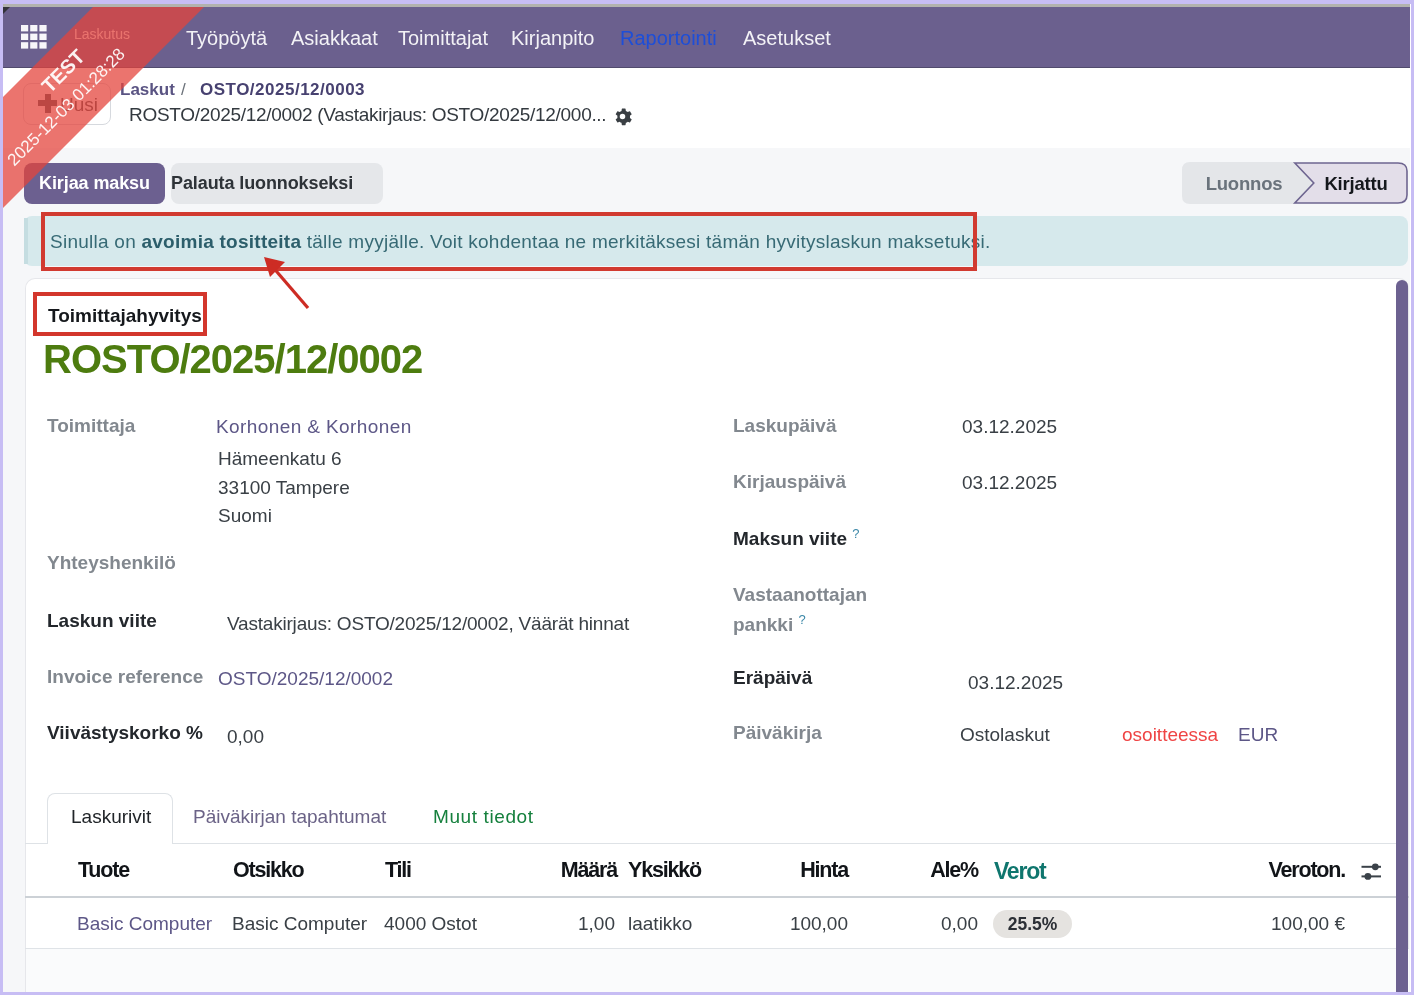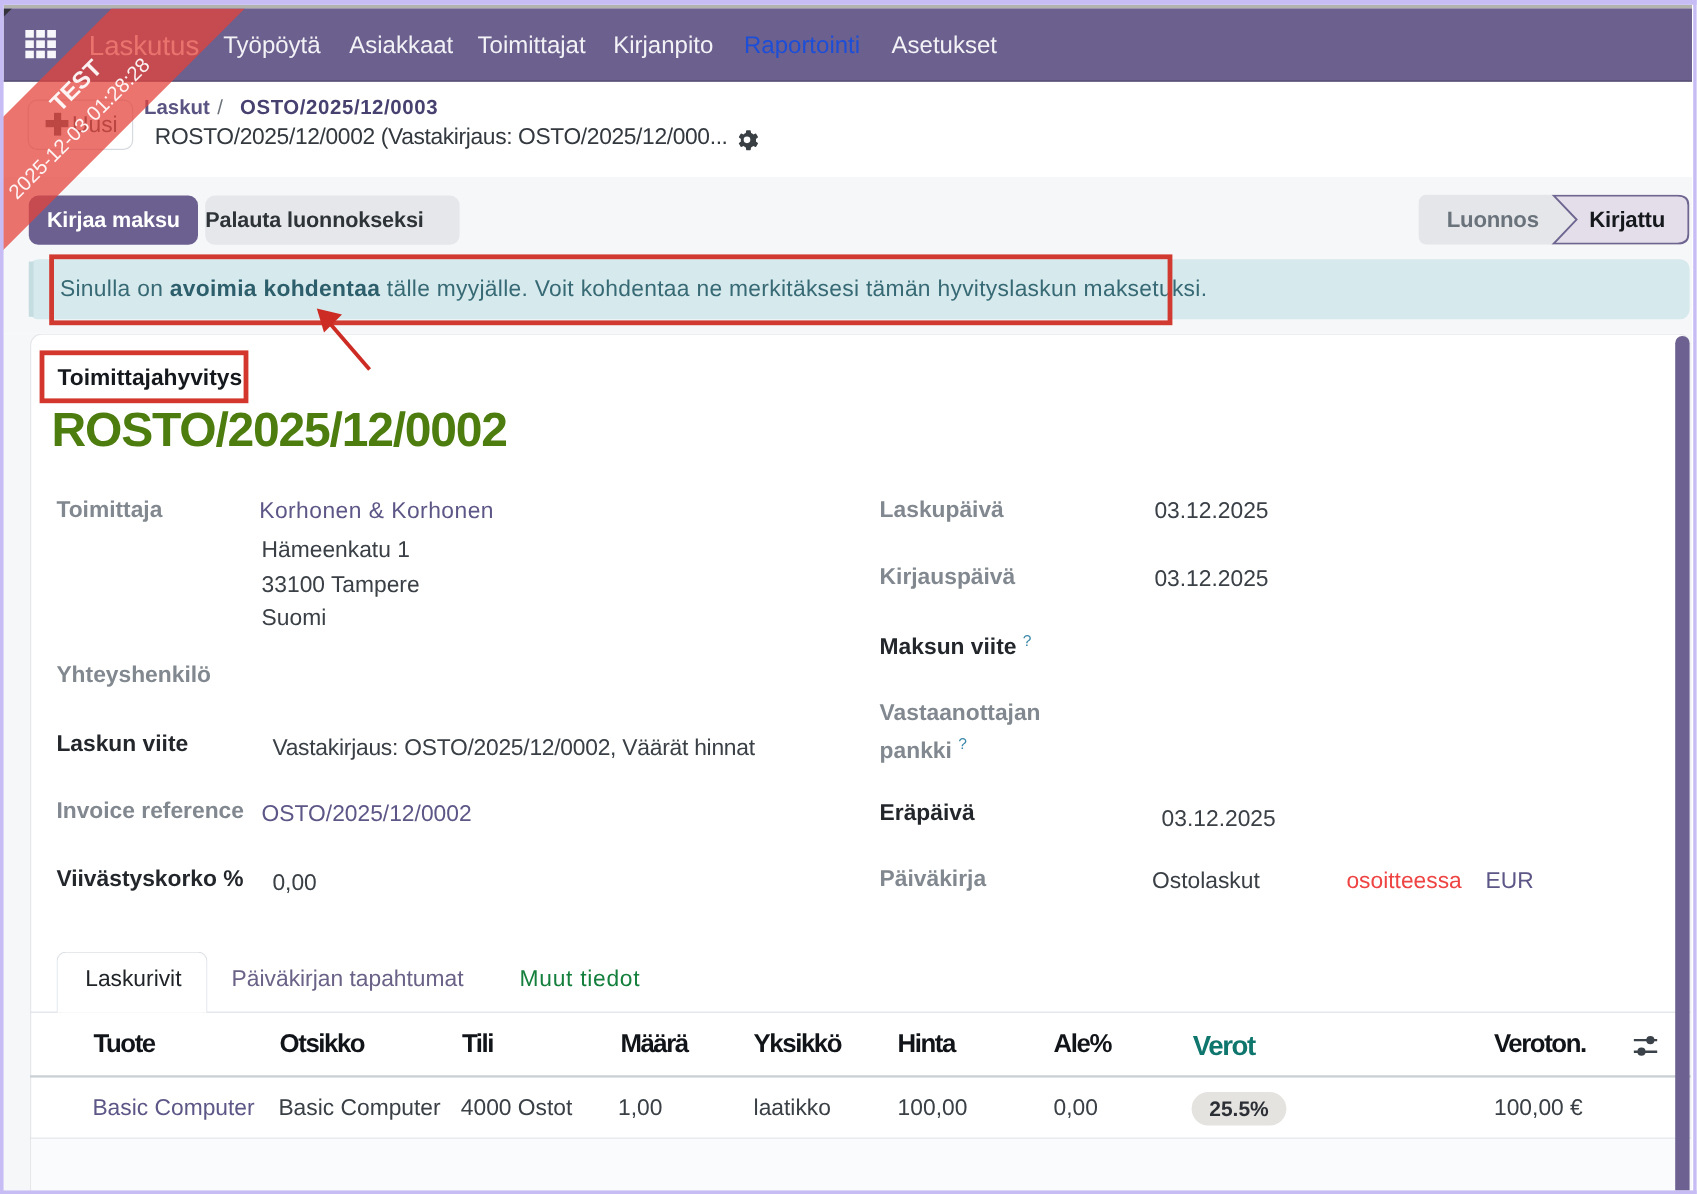--- a/index.html
+++ b/index.html
@@ -4,21 +4,21 @@
 <style>
   * { margin:0; padding:0; box-sizing:border-box; }
   html,body { width:1414px; height:995px; overflow:hidden; }
   body { font-family:"Liberation Sans", sans-serif; background:#ffffff; position:relative; }
   .abs { position:absolute; }
   .b700 { font-weight:700; }
   .lbl { font-size:19px; font-weight:700; color:#82888f; letter-spacing:0; line-height:1; }
   .lbld { font-size:19px; font-weight:700; color:#23272c; letter-spacing:0; line-height:1; }
   .val { font-size:19px; color:#3a4046; letter-spacing:0; line-height:1; }
   .lnk { color:#5d5787; }
-  .rt { text-align:left; }
+  .rt { text-align:right; }
 </style>
 </head>
 <body>
 
 <div class="abs" id="graystrip" style="left:3px; top:4px; width:1407px; height:3px; background:#b2b2ae;"></div>
 <div class="abs" id="navbar" style="left:3px; top:7px; width:1407px; height:61px; background:#6b608e; border-bottom:1.5px solid #514b6d;"></div>
 <div class="abs" style="left:3px; top:148px; width:1407px; height:1px; background:#ebecf0;"></div>
 <div class="abs" id="statusband" style="left:3px; top:148px; width:1407px; height:130px; background:#f6f7f9;"></div>
 <div class="abs" style="left:3px; top:278px; width:1407px; height:714px; background:#f6f7f9;"></div>
 <div class="abs" id="sheet" style="left:25px; top:278px; width:1384px; height:717px; background:#ffffff; border:1px solid #e6e7eb; border-bottom:none; border-radius:10px 10px 0 0;"></div>
@@ -29,21 +29,21 @@
       <rect x="9.2" y="0" width="7.2" height="6.4"></rect>
       <rect x="18.4" y="0" width="7.2" height="6.4"></rect>
     <rect x="0" y="8.6" width="7.2" height="6.4"></rect>
       <rect x="9.2" y="8.6" width="7.2" height="6.4"></rect>
       <rect x="18.4" y="8.6" width="7.2" height="6.4"></rect>
     <rect x="0" y="17.2" width="7.2" height="6.4"></rect>
       <rect x="9.2" y="17.2" width="7.2" height="6.4"></rect>
       <rect x="18.4" y="17.2" width="7.2" height="6.4"></rect>
   </g>
 </svg>
-<div class="abs" style="left:74px; top:27px; font-size:23px; color:#fbfafc; line-height:1;">Laskutus</div>
+<div class="abs" style="left:74px; top:27px; font-size:14px; color:#fbfafc; line-height:1;">Laskutus</div>
 <div class="abs" style="left:186px; top:28px; font-size:20px; color:#f3f2f6; line-height:1;">Työpöytä</div>
 <div class="abs" style="left:291px; top:28px; font-size:20px; color:#f3f2f6; line-height:1;">Asiakkaat</div>
 <div class="abs" style="left:398px; top:28px; font-size:20px; color:#f3f2f6; line-height:1;">Toimittajat</div>
 <div class="abs" style="left:511px; top:28px; font-size:20px; color:#f3f2f6; line-height:1;">Kirjanpito</div>
 <div class="abs" style="left:620px; top:28px; font-size:20px; color:#1d4ed8; line-height:1;">Raportointi</div>
 <div class="abs" style="left:743px; top:28px; font-size:20px; color:#f3f2f6; line-height:1;">Asetukset</div>
 <svg class="abs" style="left:3px; top:7px;" width="12" height="12">
     <polygon points="0,0 7,0 0,7" fill="#33323a"></polygon>
   </svg>
 
@@ -64,28 +64,28 @@
 
 <svg class="abs" style="left:1182px; top:162px;" width="226" height="42">
   <path d="M8,0 H112 L131,21 L112,42 H8 Q0,42 0,34 V8 Q0,0 8,0 Z" fill="#e4e6e9"></path>
   <path d="M112.8,1 L131.8,21 L112.8,41 H216 Q225,41 225,33 V9 Q225,1 216,1 Z" fill="#e3dee9" stroke="#6e6590" stroke-width="1.6"></path>
   <text x="62" y="27.5" text-anchor="middle" font-size="18.5" font-weight="700" fill="#6a737c" letter-spacing="-0.2">Luonnos</text>
   <text x="174" y="27.5" text-anchor="middle" font-size="18.5" font-weight="700" fill="#15181c" letter-spacing="-0.2">Kirjattu</text>
 </svg>
 
 <div class="abs" style="left:24px; top:216px; width:1384px; height:50px; background:#d6e9ec; border-radius:8px;"></div>
 <div class="abs" style="left:24px; top:218px; width:4px; height:46px; background:#c5dde1;"></div>
-<div class="abs" style="left:50px; top:232px; font-size:19px; color:#376a75; letter-spacing:0.25px; line-height:1;">Sinulla on <span class="b700" style="color:#2c5e6b;">avoimia kohdentaa</span> tälle myyjälle. Voit kohdentaa ne merkitäksesi tämän hyvityslaskun maksetuksi.</div>
+<div class="abs" style="left:50px; top:232px; font-size:19px; color:#376a75; letter-spacing:0.25px; line-height:1;">Sinulla on <span class="b700" style="color:#2c5e6b;">avoimia tositteita</span> tälle myyjälle. Voit kohdentaa ne merkitäksesi tämän hyvityslaskun maksetuksi.</div>
 
 <div class="abs" style="left:48px; top:306px; font-size:19px; font-weight:700; color:#15181c; letter-spacing:0; line-height:1;">Toimittajahyvitys</div>
 <div class="abs" style="left:43px; top:339px; font-size:40px; font-weight:700; color:#4d7c0f; letter-spacing:-1.0px; line-height:1;">ROSTO/2025/12/0002</div>
 
 <div class="abs lbl" style="left:47px; top:416px;">Toimittaja</div>
 <div class="abs val lnk" style="left:216px; top:417px; letter-spacing:0.4px;">Korhonen &amp; Korhonen</div>
-<div class="abs val" style="left:218px; top:449px;">Hämeenkatu 1</div>
+<div class="abs val" style="left:218px; top:449px;">Hämeenkatu 6</div>
 <div class="abs val" style="left:218px; top:478px;">33100 Tampere</div>
 <div class="abs val" style="left:218px; top:506px;">Suomi</div>
 <div class="abs lbl" style="left:47px; top:553px;">Yhteyshenkilö</div>
 <div class="abs lbld" style="left:47px; top:611px;">Laskun viite</div>
 <div class="abs val" style="left:227px; top:614px; letter-spacing:-0.2px;">Vastakirjaus: OSTO/2025/12/0002, Väärät hinnat</div>
 <div class="abs lbl" style="left:47px; top:667px;">Invoice reference</div>
 <div class="abs val lnk" style="left:218px; top:669px;">OSTO/2025/12/0002</div>
 <div class="abs lbld" style="left:47px; top:723px;">Viivästyskorko %</div>
 <div class="abs val" style="left:227px; top:727px;">0,00</div>
 

